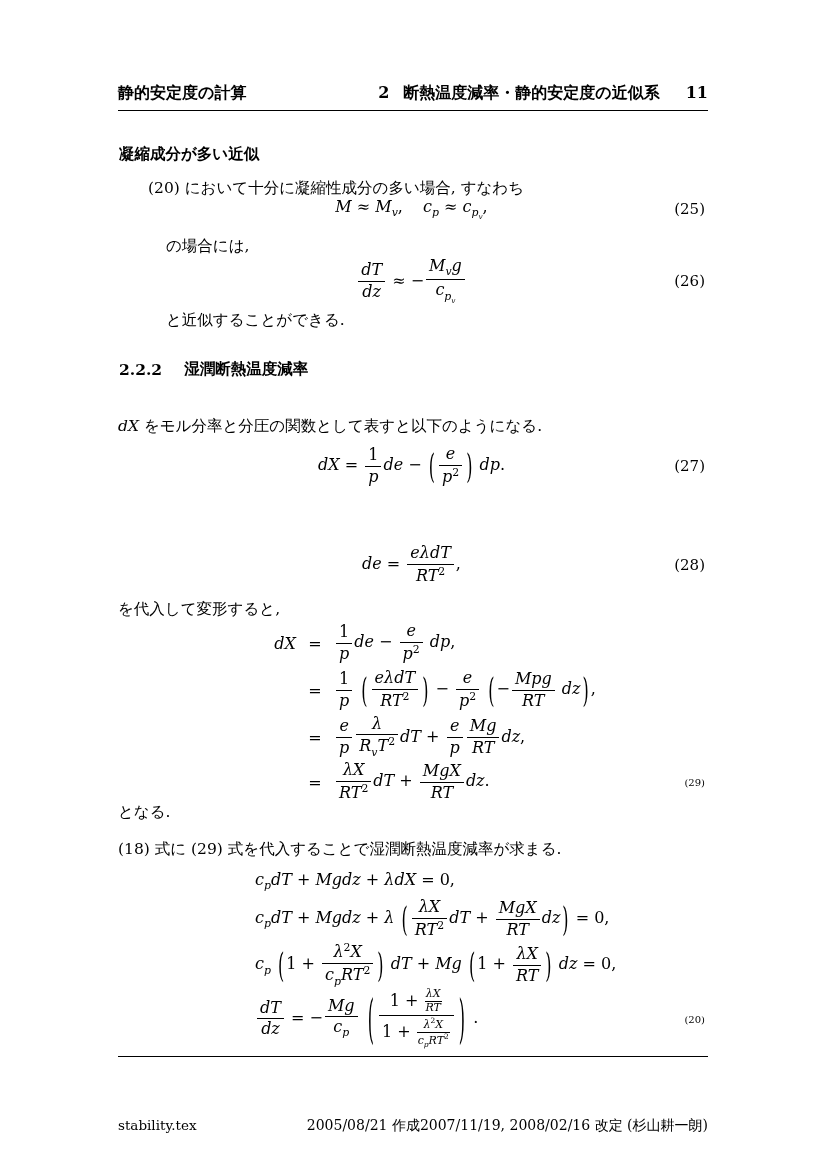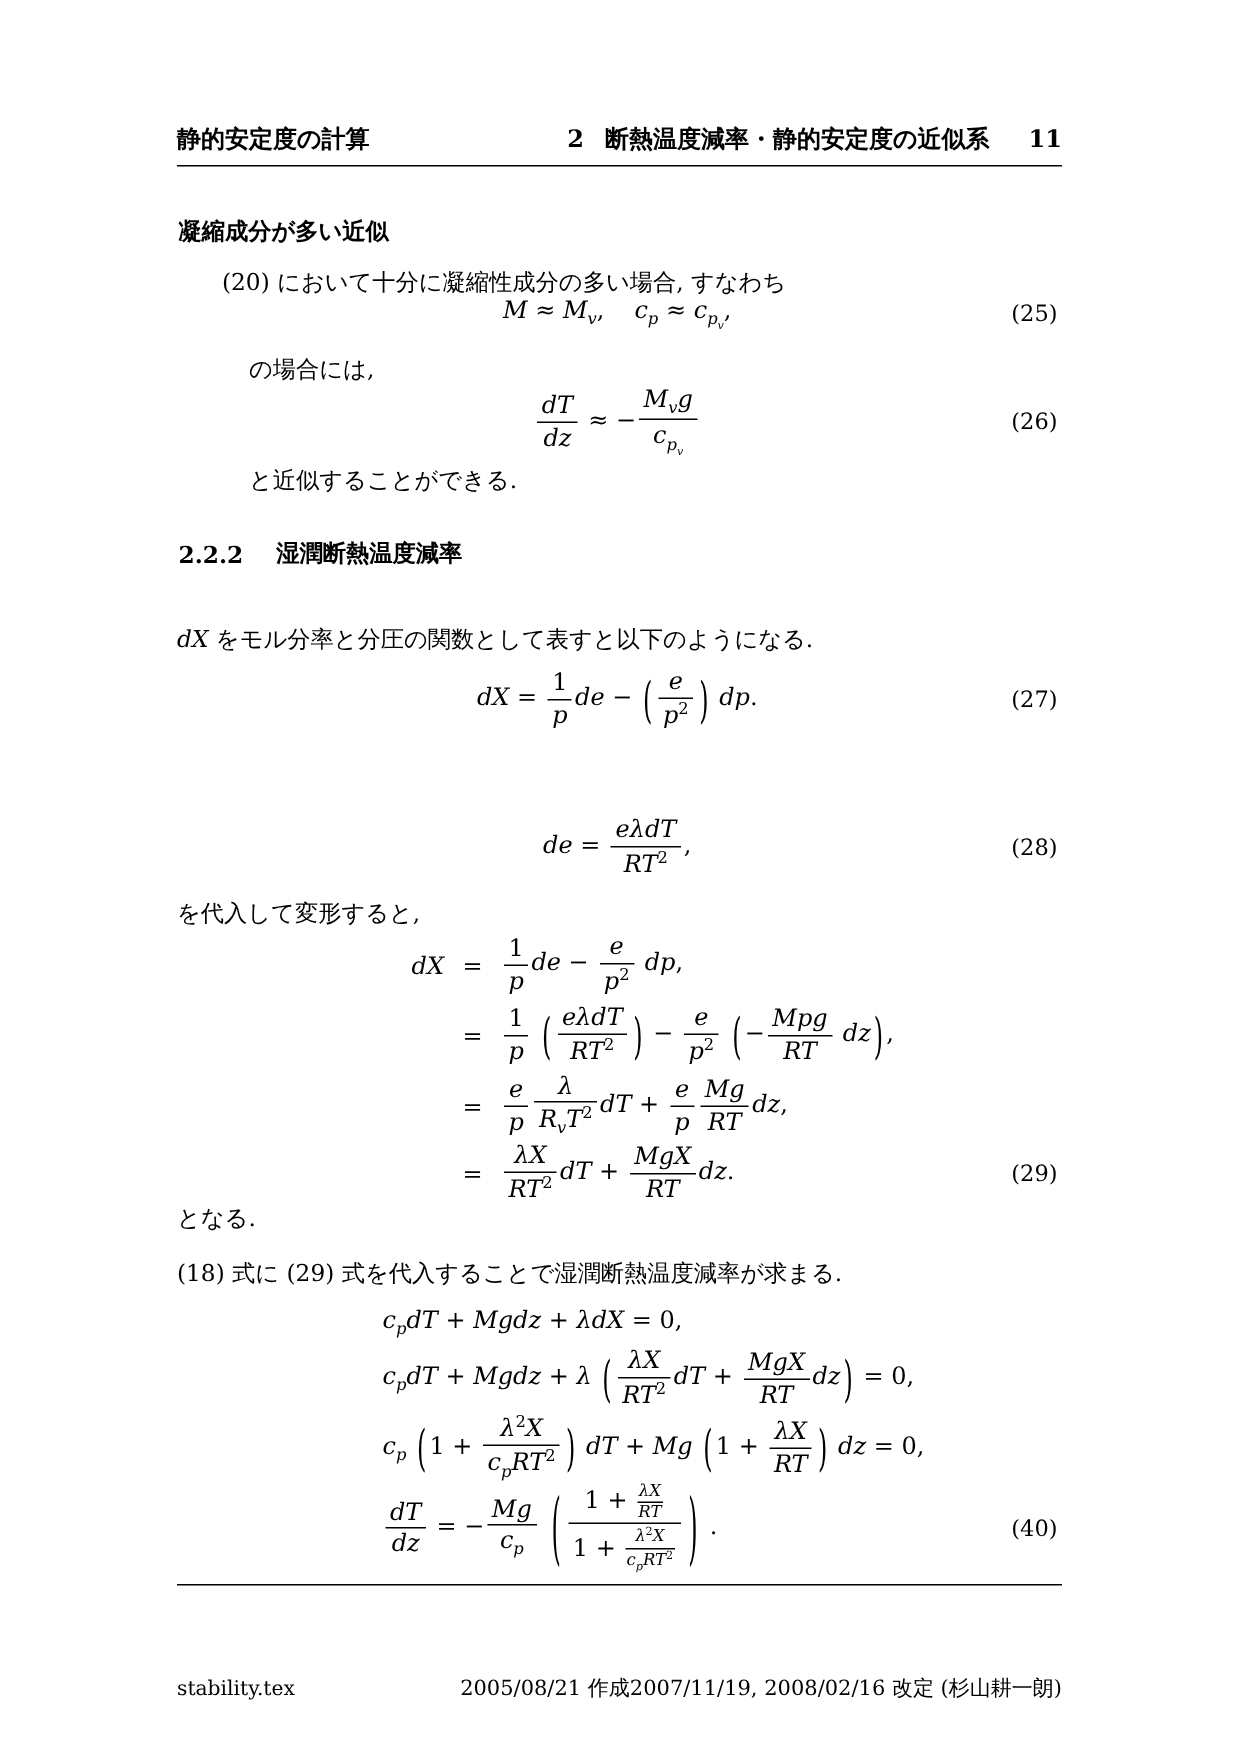--- a/index.html
+++ b/index.html
@@ -33,21 +33,21 @@
   .bp{display:inline-block;vertical-align:middle;font-style:normal;}
   .b2{transform:scaleY(2.05);margin:0 2px;}
   .b3{transform:scaleY(3.3);margin:0 3px;}
   .qd{display:inline-block;width:20px;}
   
   .eqblock{left:118px;right:121px;font-size:16px;font-family:"DejaVu Serif",serif;}
   .eqa-row{display:flex;align-items:center;padding-left:148px;position:relative;}
   .eqa-lhs{width:30px;text-align:right;}
   .eqa-rel{width:38px;text-align:center;}
   .eqb-row{display:flex;align-items:center;padding-left:137px;position:relative;}
-  .row-no{position:absolute;right:0;top:50%;transform:translateY(-50%);font-size:15px;font-style:normal;margin-left:36px;}
+  .row-no{position:absolute;right:0;top:50%;transform:translateY(-50%);font-size:10px;font-style:normal;margin-left:36px;}
   
   .ftr-row{left:118px;right:118px;top:1117px;display:flex;align-items:baseline;font-size:13.5px;}
   .ftr-right{margin-left:auto;font-size:14px;}
 </style>
 </head>
 <body>
 
 <div class="page">
 
   <div class="abs hdr-row">
@@ -129,21 +129,21 @@
       <span><i>c</i><sub><i>p</i></sub><i>dT</i> + <i>Mgdz</i> + <i>λdX</i> = 0,</span>
     </div>
     <div class="eqb-row" style="min-height:46px;">
       <span><i>c</i><sub><i>p</i></sub><i>dT</i> + <i>Mgdz</i> + <i>λ</i> <span class="bp b2">(</span><span class="fr"><span class="nu"><i>λX</i></span><span class="de"><i>RT</i><sup>2</sup></span></span><i>dT</i> + <span class="fr"><span class="nu"><i>MgX</i></span><span class="de"><i>RT</i></span></span><i>dz</i><span class="bp b2">)</span> = 0,</span>
     </div>
     <div class="eqb-row" style="min-height:46px;">
       <span><i>c</i><sub><i>p</i></sub> <span class="bp b2">(</span>1 + <span class="fr"><span class="nu"><i>λ</i><sup>2</sup><i>X</i></span><span class="de"><i>c</i><sub><i>p</i></sub><i>RT</i><sup>2</sup></span></span><span class="bp b2">)</span> <i>dT</i> + <i>Mg</i> <span class="bp b2">(</span>1 + <span class="fr"><span class="nu"><i>λX</i></span><span class="de"><i>RT</i></span></span><span class="bp b2">)</span> <i>dz</i> = 0,</span>
     </div>
     <div class="eqb-row" style="min-height:54px;">
       <span><span class="fr"><span class="nu"><i>dT</i></span><span class="de"><i>dz</i></span></span> = −<span class="fr"><span class="nu"><i>Mg</i></span><span class="de"><i>c</i><sub><i>p</i></sub></span></span> <span class="bp b3">(</span><span class="fr"><span class="nu">1 + <span class="fr sm"><span class="nu"><i>λX</i></span><span class="de"><i>RT</i></span></span></span><span class="de">1 + <span class="fr sm"><span class="nu"><i>λ</i><sup>2</sup><i>X</i></span><span class="de"><i>c</i><sub><i>p</i></sub><i>RT</i><sup>2</sup></span></span></span></span><span class="bp b3">)</span> .</span>
-      <span class="row-no">(40)</span>
+      <span class="row-no">(20)</span>
     </div>
   </div>
 
   <div class="abs rule" style="top:1056px;"></div>
   <div class="abs ftr-row">
     <span>stability.tex</span>
     <span class="ftr-right">2005/08/21 作成2007/11/19, 2008/02/16 改定 (杉山耕一朗)</span>
   </div>
 
 </div>

